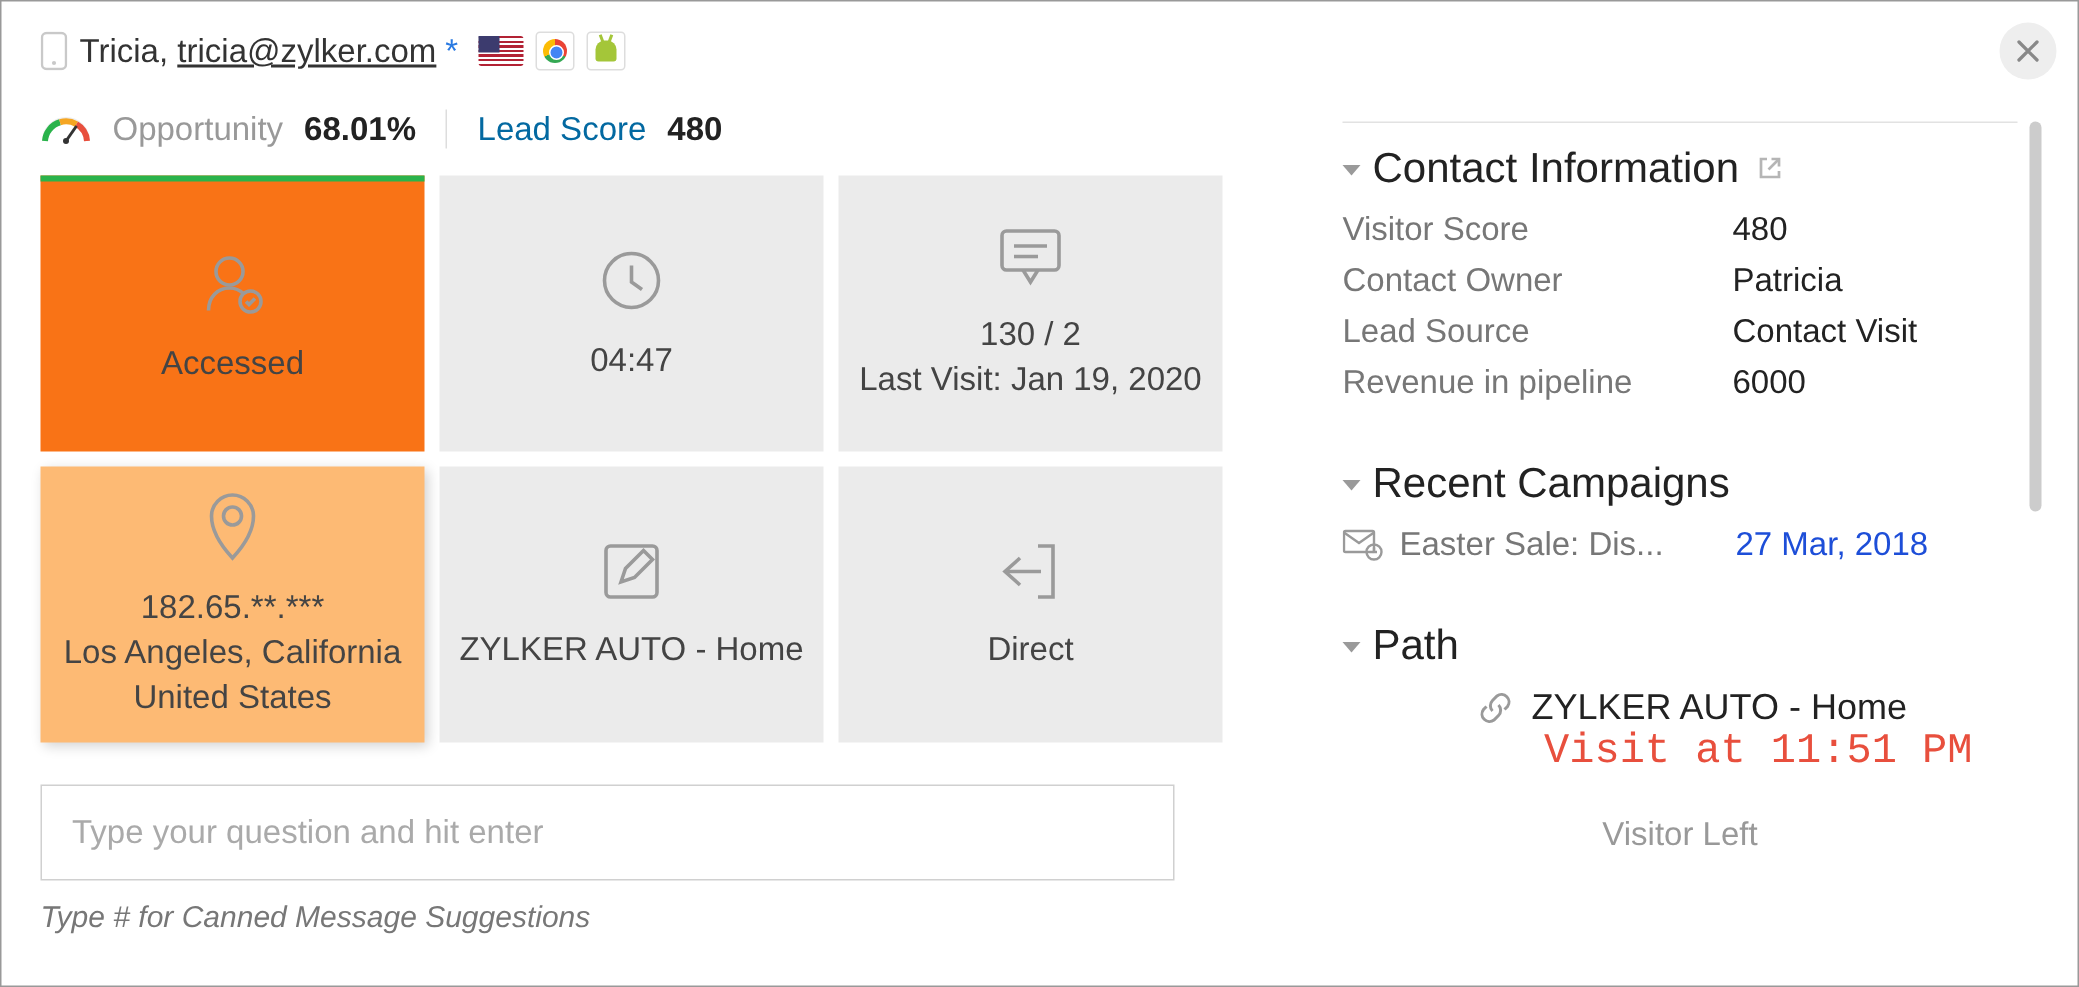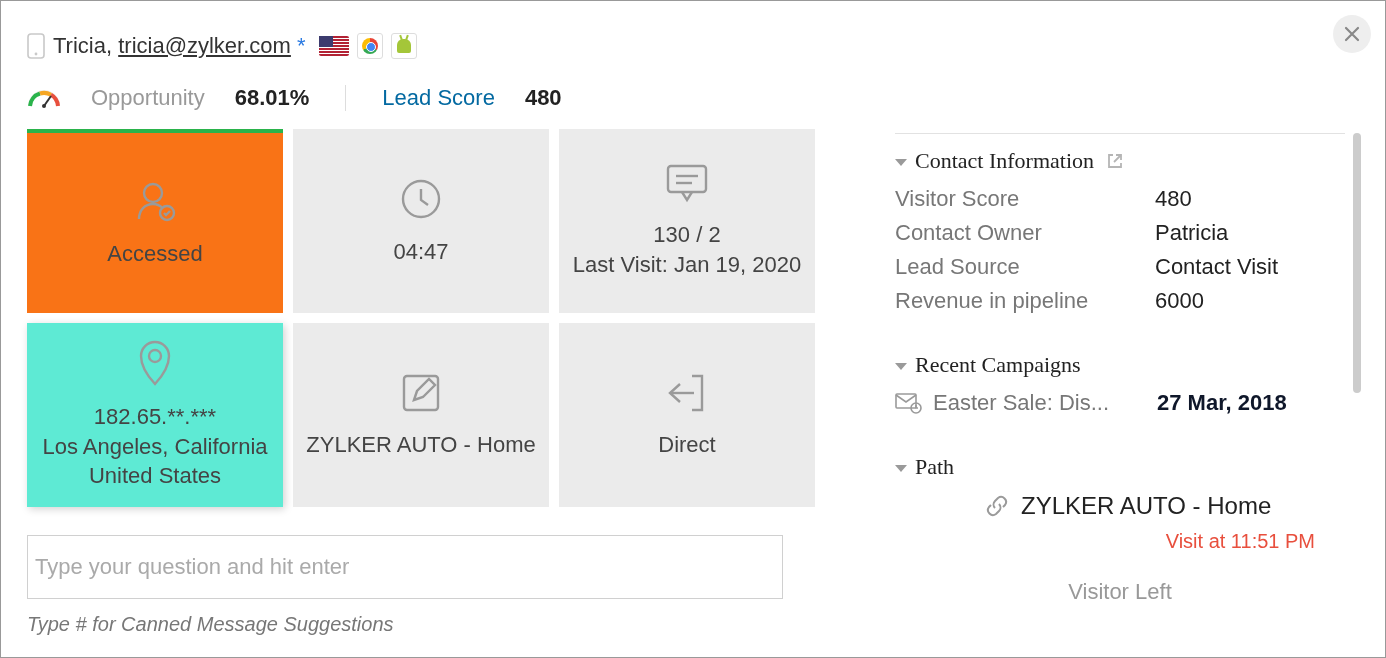--- a/index.html
+++ b/index.html
@@ -9,21 +9,20 @@
       color: #333;
       width: 1386px;
       height: 658px;
       overflow: hidden;
       border: 1px solid #999;
     }
     .container {
       display: flex;
       height: 100%;
       position: relative;
-      align-items: center;
     }
     .close-btn {
       position: absolute;
       top: 14px; right: 14px;
       width: 38px; height: 38px;
       background: #eee;
       border-radius: 50%;
       display: flex; align-items: center; justify-content: center;
       cursor: pointer;
       color: #888;
@@ -85,21 +84,21 @@
       position: relative; }
     .chrome-circ::after { content:""; position:absolute; top:4px; left:4px; width:8px; height:8px;
       background:#4285f4; border:1px solid #fff; border-radius:50%; }
     .android-glyph { width:14px; height:14px;
       background:#a4c639; border-radius:6px 6px 2px 2px; position:relative; }
     .android-glyph::before, .android-glyph::after { content:""; position:absolute; top:-4px; width:2px; height:5px; background:#a4c639; }
     .android-glyph::before { left:3px; transform:rotate(-20deg); }
     .android-glyph::after { right:3px; transform:rotate(20deg); }
 
     .hdr-row2 {
-      display: flex; align-items: center; gap: 30px;
+      display: flex; align-items: center; gap: 14px;
       font-size: 22px; margin-bottom: 18px;
     }
     .gauge { width: 34px; height: 20px; position: relative; }
     .gauge svg { width: 34px; height: 20px; }
     .opp-label { color: #999; }
     .opp-value { color: #222; font-weight: 600; }
     .divider { width: 1px; height: 26px; background: #ddd; margin: 0 6px; }
     .lead-label { color: #0369a1; }
     .lead-value { color: #222; font-weight: 600; }
 
@@ -117,48 +116,47 @@
       align-items: center; justify-content: center;
       text-align: center;
       color: #444;
       font-size: 22px;
       position: relative;
       padding: 12px;
     }
     .tile-0 { border-top: 4px solid #2ab34b; background:#f97316; }
     .tile-3 {
       box-shadow: 2px 2px 8px rgba(0,0,0,0.18);
-      background:#5eead4;
+      background:#fdba74;
     }
     .tile-icon { margin-bottom: 14px; color: #888; }
     .tile-line { line-height: 1.35; }
 
     
     .chat-input {
       border: 1px solid #d0d0d0;
       height: 64px; width: 756px;
-      padding: 0 7px;
+      padding: 0 20px;
       font-size: 22px;
       color: #333;
     }
     .chat-input::placeholder { color: #aaa; }
     .hint { color: #777; font-style: italic; font-size: 20px; margin-top: 14px; }
 
     
     .section {
       border-top: 1px solid #e2e2e2;
       padding-top: 14px;
       margin-bottom: 10px;
     }
     .section:first-child { border-top: 1px solid #e2e2e2; }
     .section-head {
       display: flex; align-items: center; gap: 8px;
-      font-size: 22px; color: #222; margin-bottom: 12px;
+      font-size: 28px; color: #222; margin-bottom: 12px;
       cursor: pointer;
-      font-family: Liberation Serif, serif;
     }
     .caret {
       width: 0; height: 0;
       border-left: 6px solid transparent;
       border-right: 6px solid transparent;
       border-top: 7px solid #9a9a9a;
       margin-top: 2px;
     }
     .ext-link { color: #b5b5b5; margin-left: 4px; }
     .kv {
@@ -168,30 +166,30 @@
     }
     .kv .k { flex: 0 0 260px; color: #777; }
     .kv .v { color: #222; }
 
     .campaign-row {
       display: flex; align-items: center;
       font-size: 22px; margin: 6px 0;
     }
     .campaign-row .icon { color: #999; margin-right: 10px; flex: 0 0 28px; }
     .campaign-row .label { color: #777; flex: 0 0 224px; white-space: nowrap; overflow: hidden; text-overflow: ellipsis; }
-    .campaign-row .date { color: #0f172a; font-weight: bold; }
+    .campaign-row .date { color: #1d4ed8; }
 
     .path-row {
       display: flex; align-items: center; gap: 12px;
       font-size: 24px; color: #222;
       padding-left: 90px;
       margin-top: 10px;
     }
     .link-icon { color: #999; }
-    .visit-time { text-align: right; color: #e84f3d; font-size: 20px; margin-top: 10px; padding-right: 30px; }
+    .visit-time { text-align: right; color: #e84f3d; font-size: 28px; padding-right: 30px; font-family: Liberation Mono, monospace; }
 
     .visitor-left {
       text-align: center; color: #999; font-size: 22px;
       margin-top: 26px;
     }
 
     svg { display: block; }
   </style>
 </head>
 <body>

